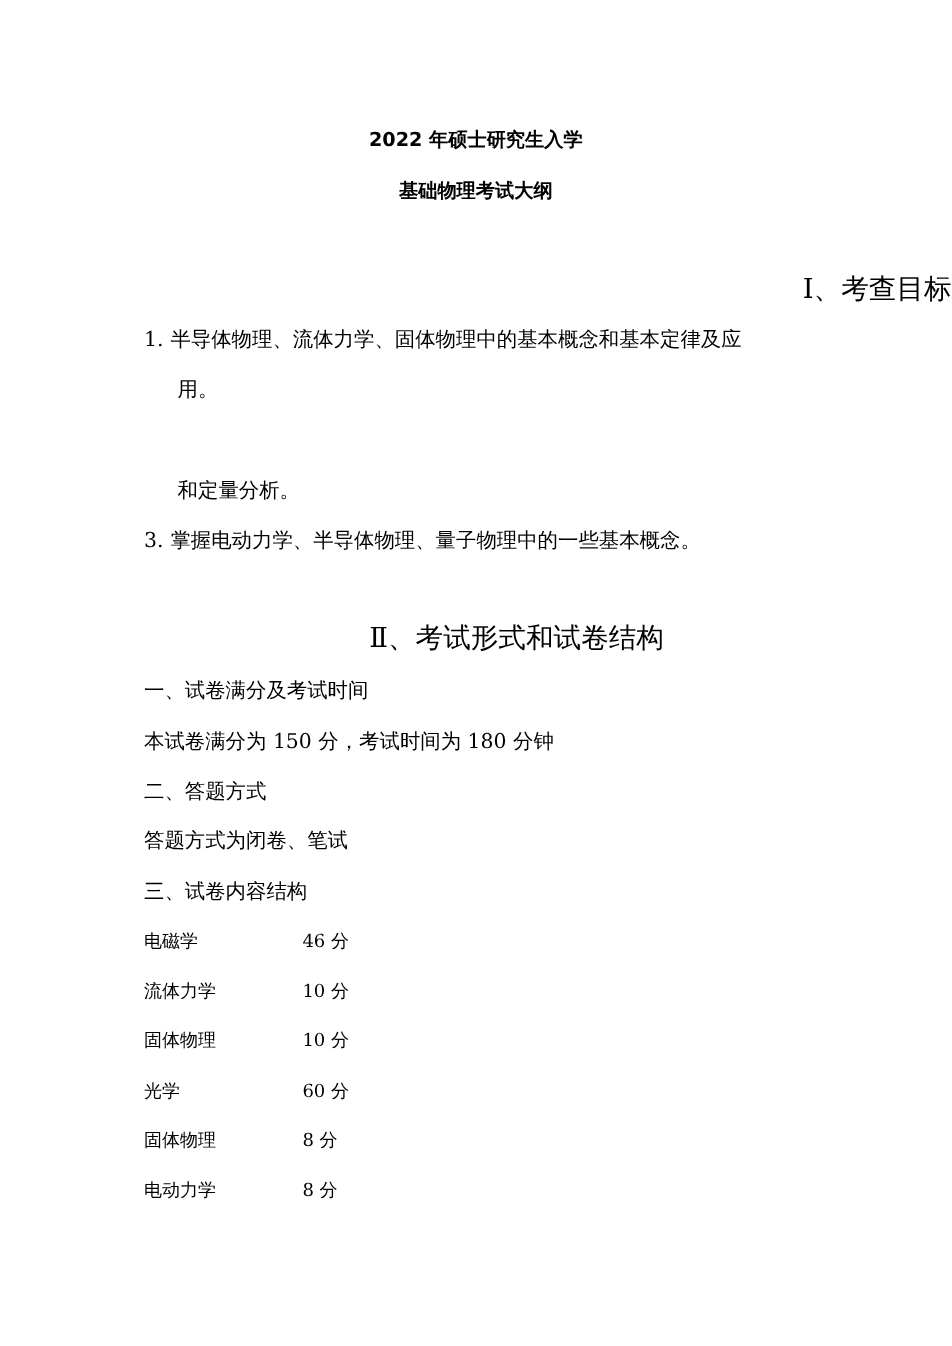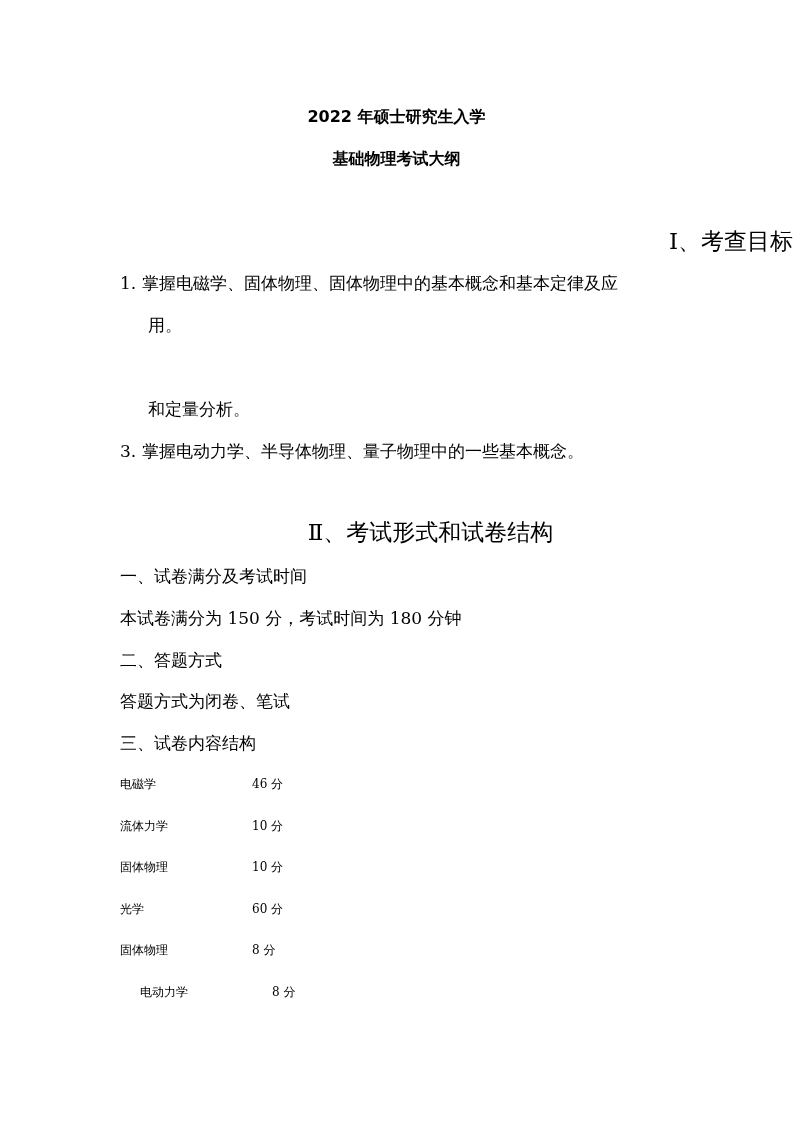--- a/index.html
+++ b/index.html
@@ -52,21 +52,21 @@
       white-space: nowrap;
     }
     .list-item .num {
       display: inline-block;
       width: 22px;
     }
     .indent { left: 148px; }
     .score-row {
       position: absolute;
       left: 120px;
-      font-size: 12px;
+      font-size: 15px;
       line-height: 22px;
       white-space: nowrap;
     }
     .score-row .subject {
       display: inline-block;
       width: 132px;
     }
     .score-row .score {
       display: inline-block;
     }
@@ -75,21 +75,21 @@
 <body>
 
 <div class="page">
 
   <div class="title t1">2022 年硕士研究生入学</div>
   <div class="title t2">基础物理考试大纲</div>
 
   <div class="section-heading s1">Ⅰ、考查目标</div>
 
   <div class="line list-item" style="top:272px;">
-    <span class="num">1.</span><span>掌握电磁学、固体物理、固体物理中的基本概念和基本定律及应</span>
+    <span class="num">1.</span><span>半导体物理、流体力学、固体物理中的基本概念和基本定律及应</span>
   </div>
   <div class="line indent" style="top:314px;">用。</div>
 
   <div class="line indent" style="top:398px;">和定量分析。</div>
 
   <div class="line list-item" style="top:440px;">
     <span class="num">3.</span><span>掌握电动力学、半导体物理、量子物理中的一些基本概念。</span>
   </div>
 
   <div class="section-heading s2">Ⅱ、考试形式和试卷结构</div>
@@ -108,17 +108,17 @@
   </div>
   <div class="score-row" style="top:856px;">
     <span class="subject">固体物理</span><span class="score">10 分</span>
   </div>
   <div class="score-row" style="top:898px;">
     <span class="subject">光学</span><span class="score">60 分</span>
   </div>
   <div class="score-row" style="top:939px;">
     <span class="subject">固体物理</span><span class="score">8 分</span>
   </div>
-  <div class="score-row" style="top:981px;margin-left:20px;">
+  <div class="score-row" style="top:981px;">
     <span class="subject">电动力学</span><span class="score">8 分</span>
   </div>
 
 </div>
 
 </body></html>

